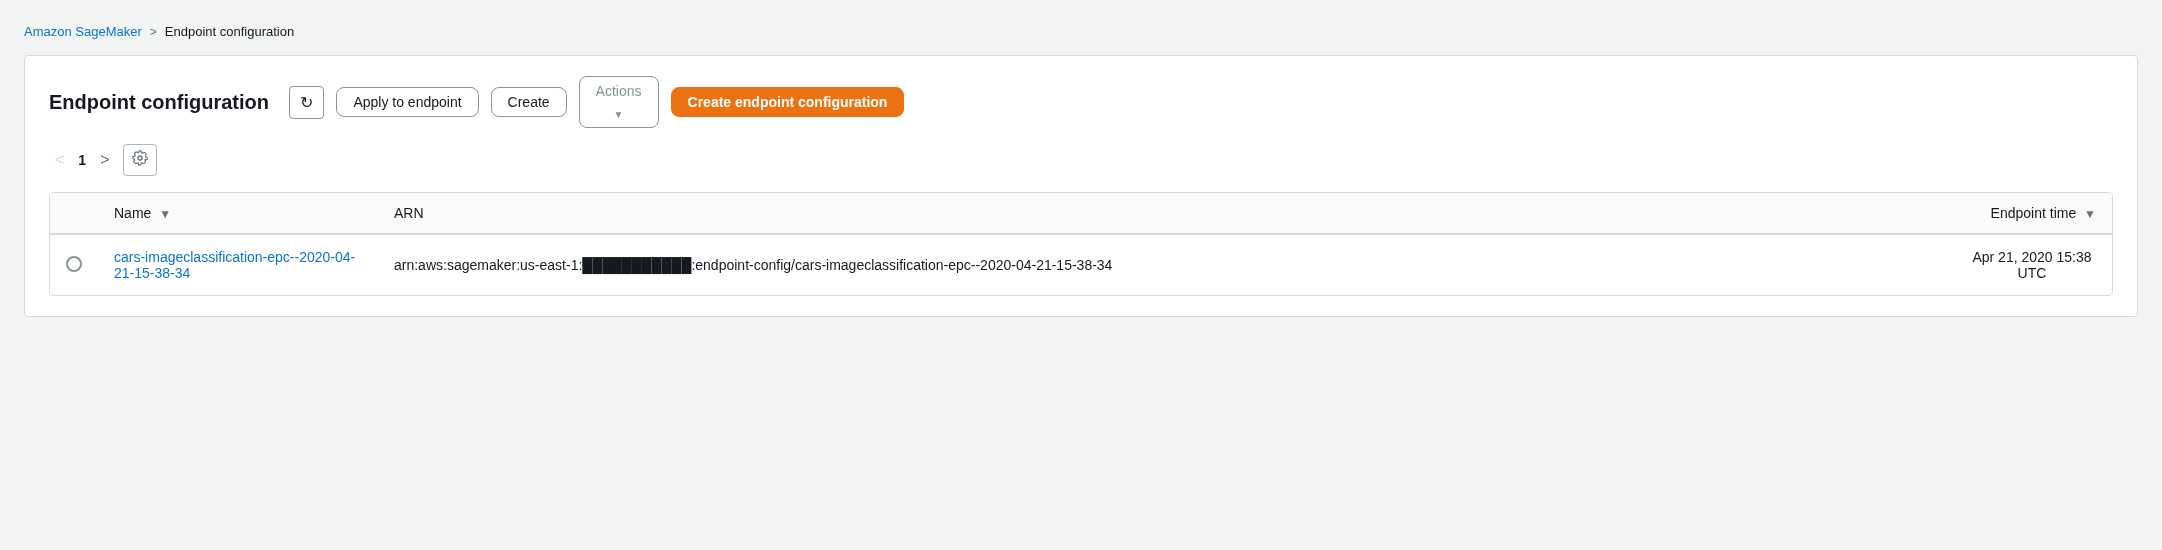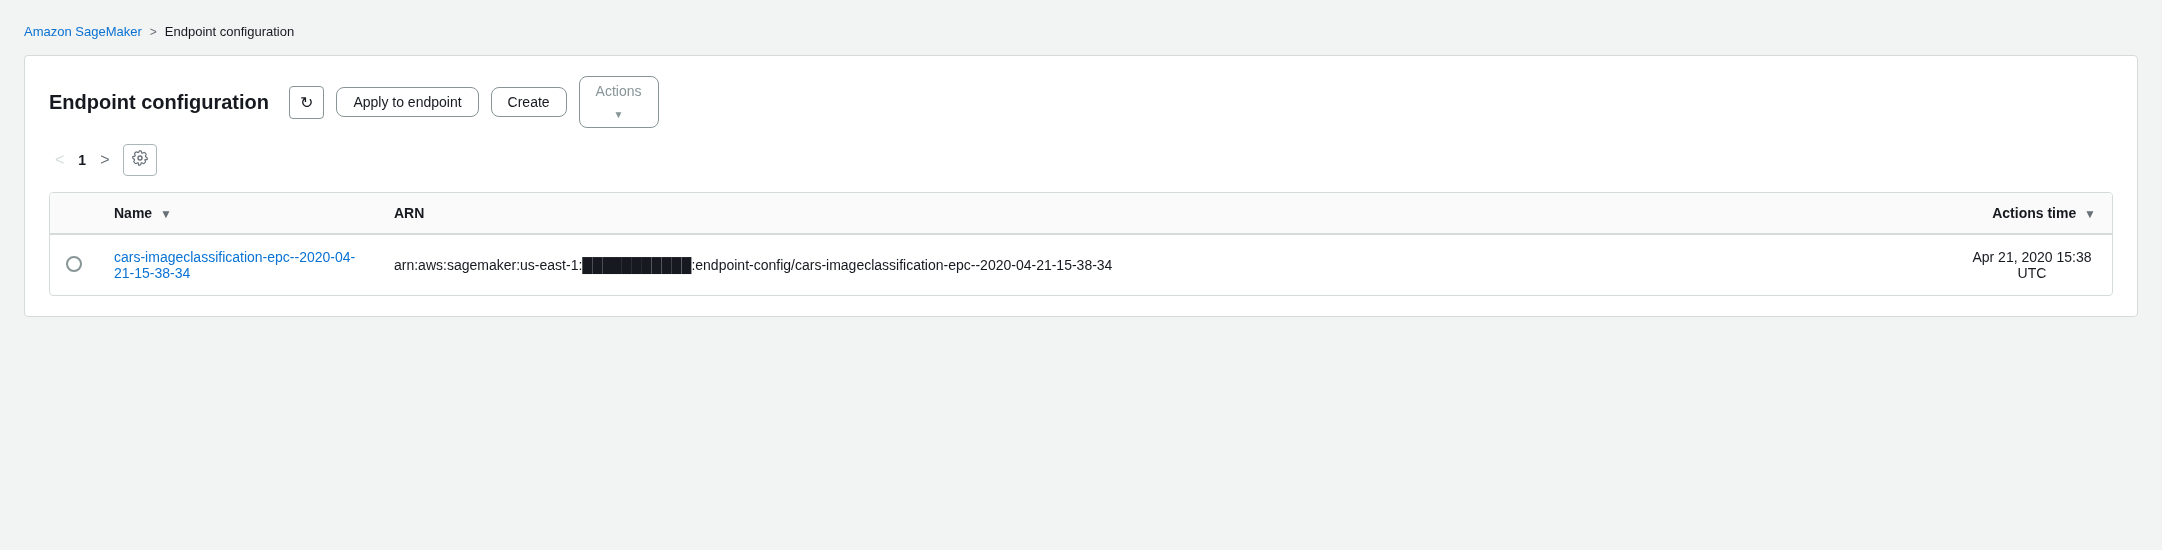--- a/index.html
+++ b/index.html
@@ -166,21 +166,21 @@
       width: 100%;
       border-collapse: collapse;
     }
     thead tr {
       background: #fafafa;
       border-bottom: 2px solid #d5dbdb;
     }
     th {
       padding: 12px 16px;
       text-align: left;
-      font-weight: 700;
+      font-weight: 400;
       font-size: 14px;
       color: #16191f;
       white-space: nowrap;
     }
     th .sort-icon {
       display: inline-block;
       margin-left: 4px;
       color: #687078;
       font-size: 12px;
     }
@@ -253,20 +253,23 @@
 
       <button class="btn btn-secondary">
         <span>Create</span>
       </button>
 
       <button class="btn btn-secondary btn-actions">
         <span>Actions</span>
         <span class="chevron-down"></span>
       </button>
 
+      <button class="btn btn-primary">
+        <span>Create endpoint configuration</span>
+      </button>
     </div>
 
     <div class="search-row">
 
       <div class="pagination-row">
         <button class="pagination-btn disabled">
           <span>&lt;</span>
         </button>
         <span class="page-num">1</span>
         <button class="pagination-btn">
@@ -289,21 +292,21 @@
           <tr>
             <th class="col-radio"></th>
             <th class="col-name">
               <span>Name</span>
               <span class="sort-icon">▼</span>
             </th>
             <th class="col-arn">
               <span>ARN</span>
             </th>
             <th class="col-creation">
-              <span>Actions time</span>
+              <span>Endpoint time</span>
               <span class="sort-icon">▼</span>
             </th>
           </tr>
         </thead>
         <tbody>
           <tr class="table-row">
             <td class="col-radio">
               <span class="radio-btn"></span>
             </td>
             <td class="col-name">

